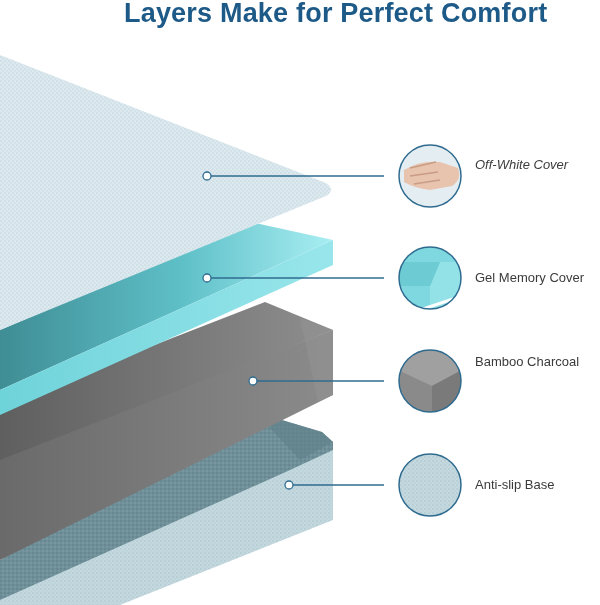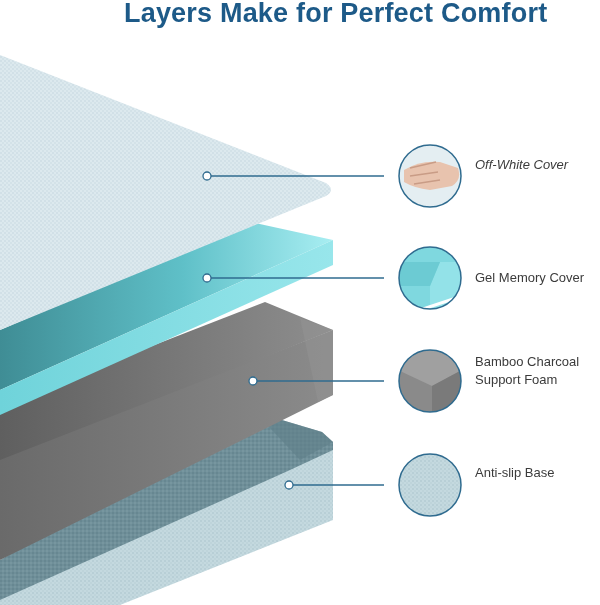--- a/index.html
+++ b/index.html
@@ -124,15 +124,14 @@
   <g>
     <circle cx="430" cy="485" r="31" fill="url(#weaveBase)"></circle>
     <circle cx="430" cy="485" r="31" fill="none" stroke="#2f6b8f" stroke-width="1.5"></circle>
   </g>
 </svg>
 
 <div class="label" style="top:156px;font-style:italic;">Off-White Cover</div>
 <div class="label" style="top:269px;">Gel Memory Cover</div>
 <div class="label" style="top:353px;">
   <div>Bamboo Charcoal</div>
-  <div>Support Foam</div>
 </div>
-<div class="label" style="top:464px;">Anti-slip Base</div>
+<div class="label" style="top:476px;">Anti-slip Base</div>
 
 </body></html>

